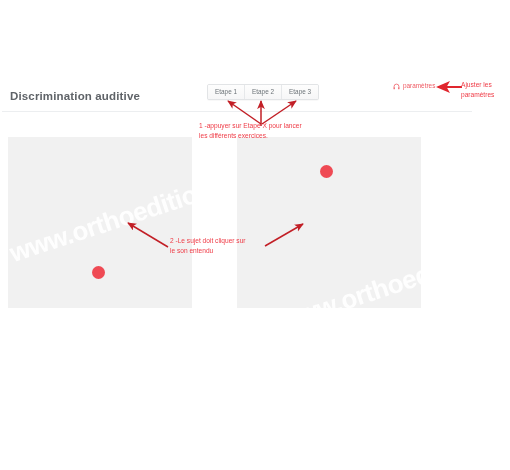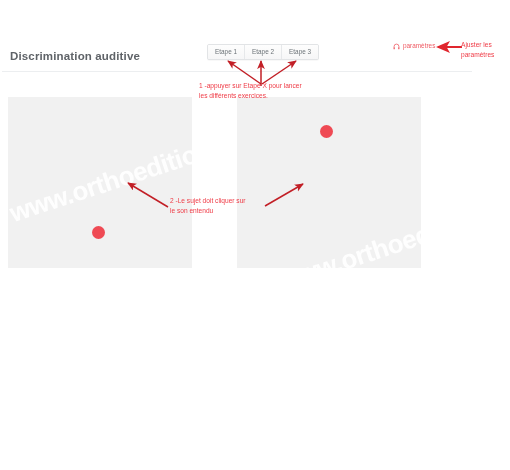--- a/index.html
+++ b/index.html
@@ -12,20 +12,21 @@
     height: 470px;
     position: relative;
     overflow: hidden;
     font-family: "Liberation Sans", sans-serif;
     -webkit-font-smoothing: antialiased;
   }
 
   #app {
     position: absolute;
     inset: 0;
+    margin-top: 40px;
   }
 
   
   .page-title {
     position: absolute;
     left: 10px;
     top: 50px;
     font-size: 11.5px;
     font-weight: bold;
     color: #5f6368;

